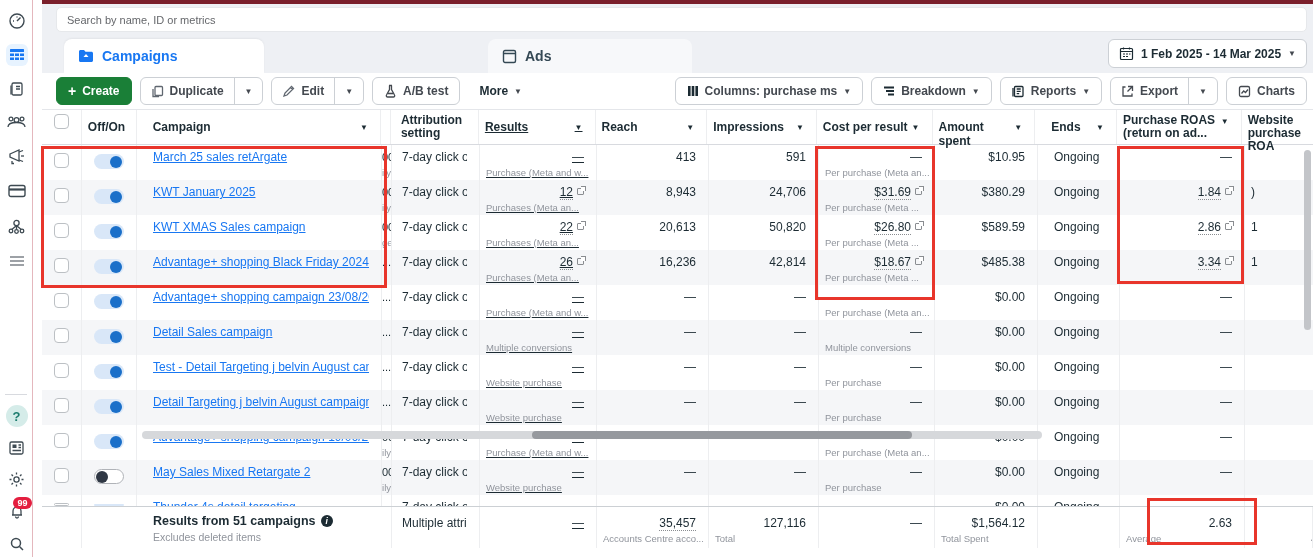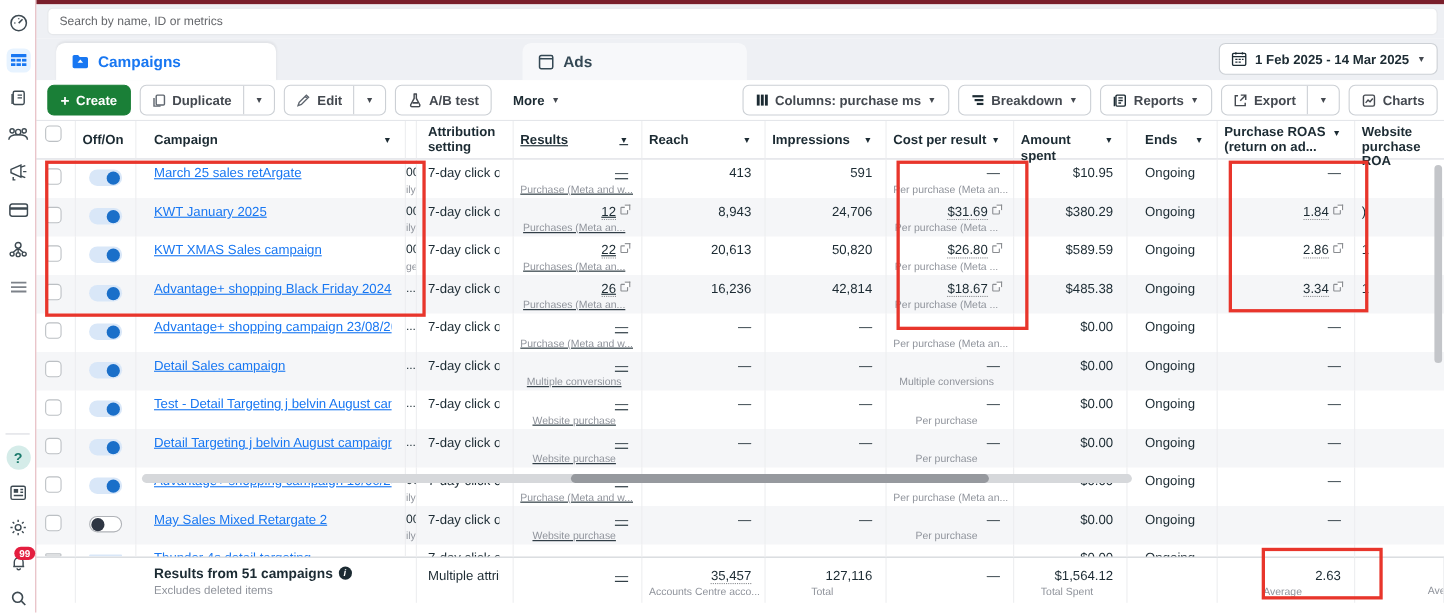--- a/index.html
+++ b/index.html
@@ -11,21 +11,21 @@
   .sidebar { position:absolute; left:0; top:0; width:33px; height:557px; background:#fff; border-right:1px solid #e4b7bd; z-index:5; }
   .side-ico { width:33px; height:26px; display:flex; align-items:center; justify-content:center; color:#3e4a52; cursor:pointer; }
   .side-ico svg { display:block; }
   .side-ico.active { color:#1877f2; }
   .side-ico.active .pill { background:#e7f3ff; border-radius:6px; padding:3px; }
   .side-div { height:1px; background:#d8dadf; margin:6px 5px; }
   .help-circ { width:22px; height:22px; border-radius:50%; background:#d4ecе8; background:#d5ece9; color:#1c7b6d; font-size:13px; font-weight:bold; display:flex; align-items:center; justify-content:center; }
   .badge { position:absolute; margin-left:12px; margin-top:-16px; background:#e41e3f; color:#fff; font-size:9px; font-weight:bold; border-radius:8px; padding:1px 4px; }
 
   
-  .main { position:absolute; left:29px; top:0; right:0; height:440px; background:#fff; }
+  .main { position:absolute; left:42px; top:0; right:0; height:440px; background:#fff; }
   .topstrip { position:absolute; top:0; left:0; right:0; height:4px; background:#7a1f2b; }
   .searchrow { position:absolute; top:4px; left:0; right:0; height:31px; background:#eef0f4; }
   .searchbox { position:absolute; left:14px; right:6px; top:3px; height:25px; background:#fff; border-radius:5px; border:1px solid #e6e8eb; display:flex; align-items:center; padding-left:10px; }
   .searchbox input { border:none; outline:none; font-size:11px; width:95%; color:#444; font-family:"Liberation Sans",sans-serif; background:transparent; }
   .searchbox input::placeholder { color:#65676b; }
 
   .tabsrow { position:absolute; top:35px; left:0; right:0; height:38px; background:#eef0f4; }
   .tab { position:absolute; top:4px; height:34px; border-radius:8px 8px 0 0; display:flex; align-items:center; gap:8px; padding:0 14px; font-size:14px; font-weight:bold; color:#344854; cursor:pointer; background:rgba(255,255,255,.55); }
   .tab.active { background:#fff; color:#1877f2; box-shadow:0 -1px 2px rgba(0,0,0,.05); }
   .tab-campaigns { left:22px; width:200px; }
@@ -65,21 +65,21 @@
   .thead { height:36px; border-bottom:1px solid #d8dadf; border-top:1px solid #e4e6ea; }
   .thead .c { padding-top:4px; font-size:12px; font-weight:bold; color:#1c2b33; justify-content:flex-start; position:relative; overflow:visible; }
   .thead .hc { display:flex; align-items:flex-start; justify-content:space-between; width:100%; }
   .hdr2 { line-height:13px; }
   .sortc { font-size:8px; color:#1c2b33; margin-top:3px; }
 
   .row { height:35px; }
   .row:nth-child(even) { background:#f5f6f8; }
   .row.partial { height:11px; }
   .num { text-align:right; font-size:12px; line-height:14px; white-space:nowrap; }
-  .sub { text-align:center; font-size:9.5px; color:#90949c; line-height:12px; margin-top:3px; white-space:nowrap; }
+  .sub { text-align:left; font-size:9.5px; color:#90949c; line-height:12px; margin-top:3px; white-space:nowrap; }
   .sub.left { text-align:left; }
   .dotted { border-bottom:1px dotted #8a8d91; }
   .camp-link { font-size:12px; color:#1877f2; text-decoration:underline; white-space:nowrap; overflow:hidden; cursor:pointer; line-height:14px; }
   .attr-txt { font-size:12px; color:#1c2b33; white-space:nowrap; overflow:hidden; line-height:14px; }
   .ends-txt { font-size:12px; color:#1c2b33; line-height:14px; }
   .bud-t { font-size:11px; text-align:right; white-space:nowrap; line-height:14px; }
   .bud-b { font-size:9.5px; color:#90949c; text-align:right; white-space:nowrap; margin-top:3px; }
 
   .checkbox { width:15px; height:15px; border:1.5px solid #bcc0c4; border-radius:4px; background:#fff; cursor:pointer; }
   .toggle { width:30px; height:15px; border-radius:8px; background:#d9e7f8; position:relative; cursor:pointer; }

